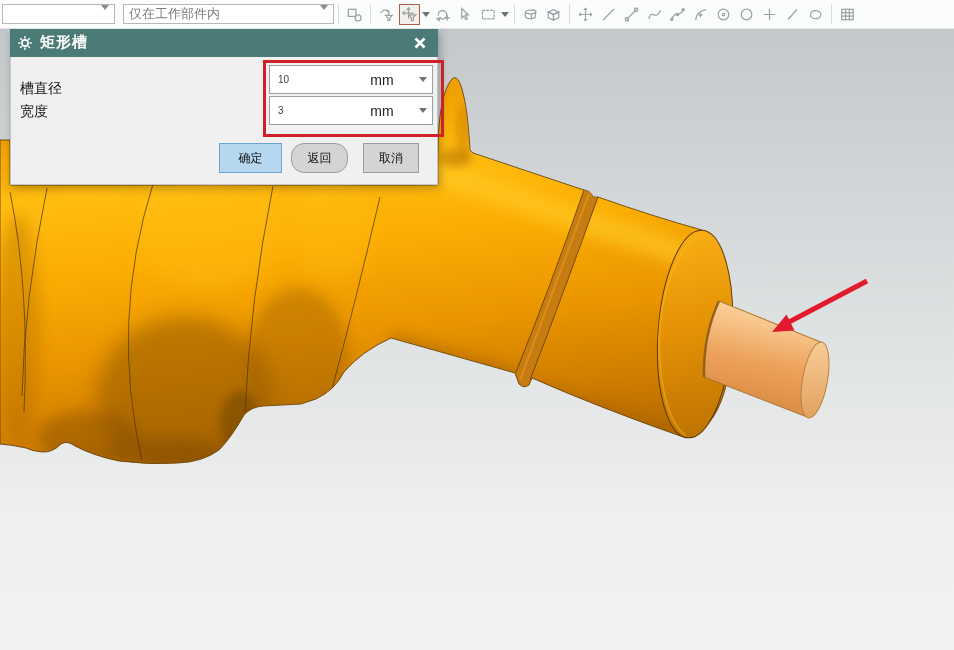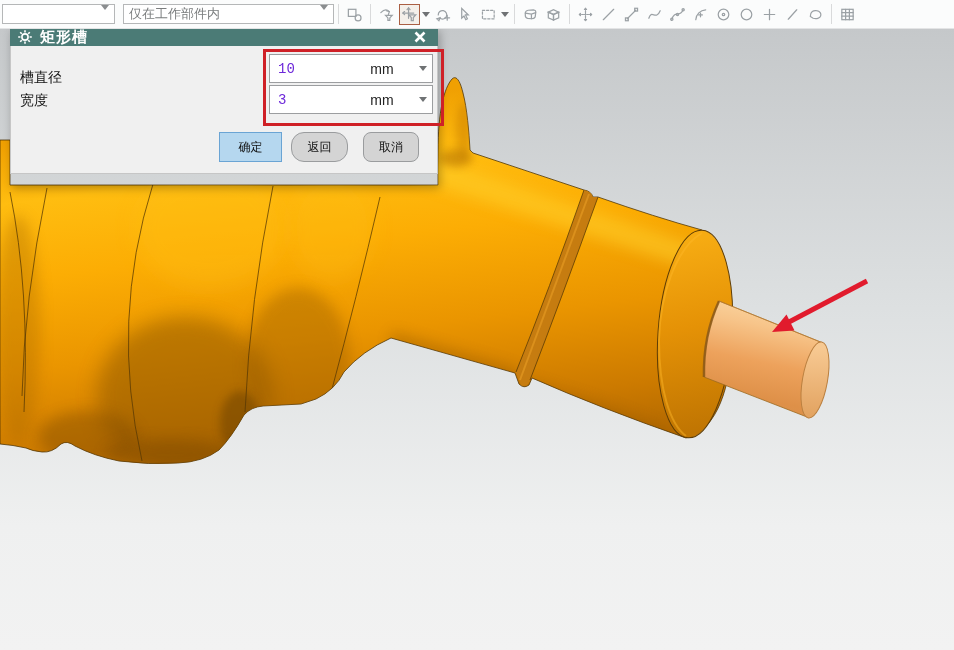--- a/index.html
+++ b/index.html
@@ -41,59 +41,59 @@
     z-index:1;
   }
   .scene{position:absolute;left:0;top:0;width:954px;height:650px;z-index:5;}
 
   
   .dialog{
     position:absolute;left:10px;top:28px;width:428px;height:157px;z-index:20;
     box-shadow:2px 3px 9px rgba(0,0,0,.28);font-size:14px;
   }
   .dlg-title{
-    height:18px;background:#4b7b76;color:#fff;display:flex;align-items:center;
+    height:29px;background:#4b7b76;color:#fff;display:flex;align-items:center;
     padding:0 7px;font-size:15px;font-weight:600;box-sizing:border-box;text-align:right;
   }
   .dlg-title .ttl{margin-left:7px;letter-spacing:1px;}
   .dlg-close{
     margin-left:auto;width:22px;height:22px;border:none;background:transparent;
     display:flex;align-items:center;justify-content:center;cursor:pointer;padding:0;
   }
   .dlg-body{
     position:relative;height:128px;background:#f0f0f0;
     border:1px solid #c6c6c6;border-top:none;box-sizing:border-box;
   }
   .dlg-label{position:absolute;left:9px;color:#141414;}
   .lbl-0{top:13px;margin-top:10px;}
   .lbl-1{top:46px;}
   .fields{position:absolute;left:258px;top:8px;width:164px;}
   .field{
     height:29px;background:#fff;border:1px solid #9c9ea0;margin-bottom:2px;
     display:flex;align-items:center;padding:0 5px 0 8px;box-sizing:border-box;
   }
   .field input{
-    border:none;outline:none;width:72px;font-size:14px;color:#6d28d9;
-    font-family:Liberation Mono, monospace;background:transparent;padding:0;
+    border:none;outline:none;width:72px;font-size:10px;color:#404040;
+    font-family:Liberation Sans, sans-serif;background:transparent;padding:0;
   }
   .unit{margin-left:auto;color:#222;padding-right:5px;}
   .redbox{
     position:absolute;left:252px;top:3px;width:175px;height:71px;
     border:3px solid #cf2027;pointer-events:none;z-index:5;
   }
   .btnrow{position:absolute;left:0;top:86px;width:100%;height:30px;}
   .dbtn{
     position:absolute;height:30px;border:1px solid #9a9c9e;background:#d4d4d4;
     font-size:12px;color:#111;cursor:pointer;padding:0;
     font-family:"Liberation Sans","DejaVu Sans",sans-serif;
   }
   .dbtn.primary{background:#b5d7ef;border-color:#6aa4d4;}
   .b-0{left:208px;width:63px;}
   .b-1{left:280px;width:57px;border-radius:13px;}
-  .b-2{left:352px;width:56px;border-radius:8px;}
+  .b-2{left:352px;width:56px;}
 </style>
 </head>
 <body>
 
 <div class="toolbar">
   <div class="dd dd1">
     <span></span>
     <span class="caret"></span>
   </div>
   <div class="dd dd2">

